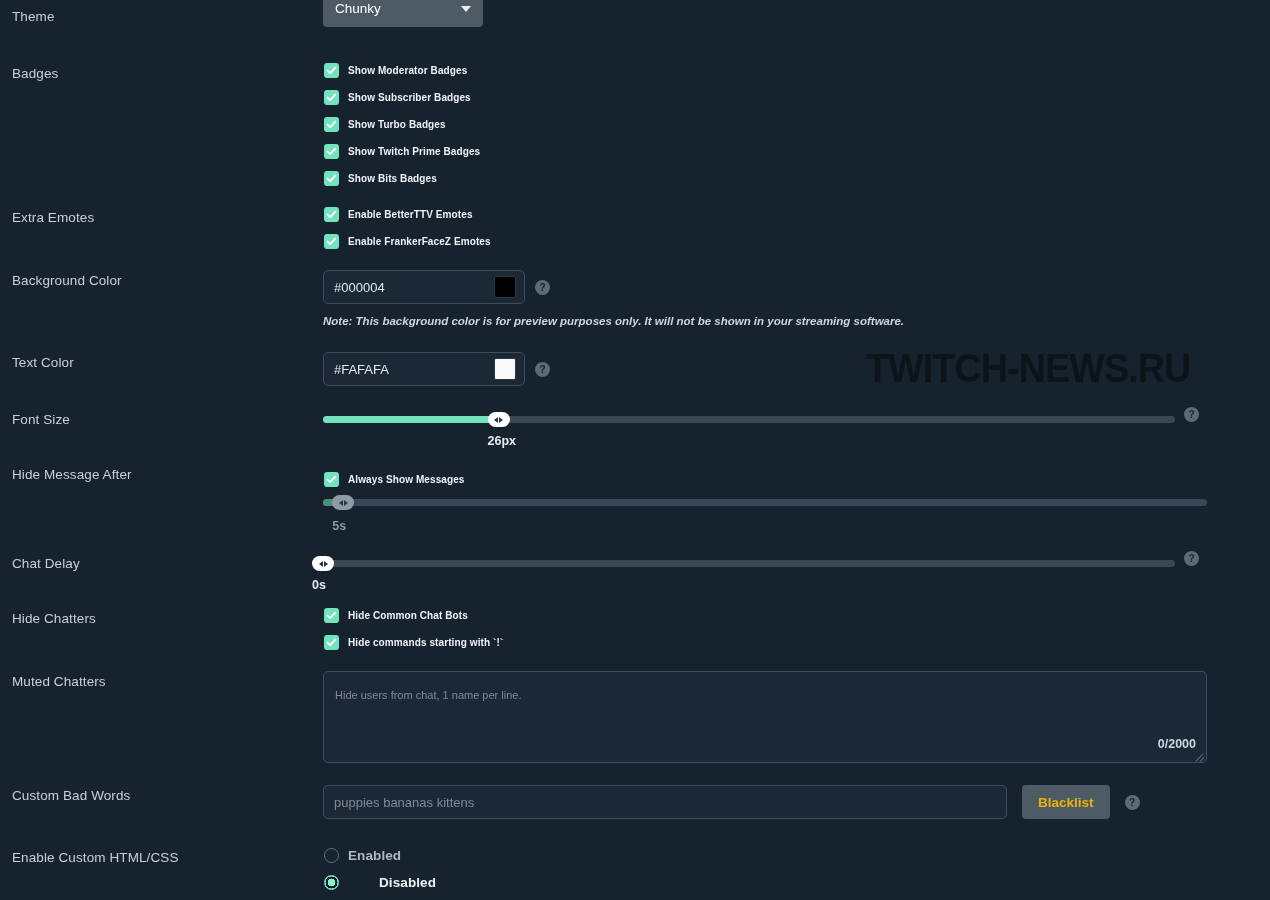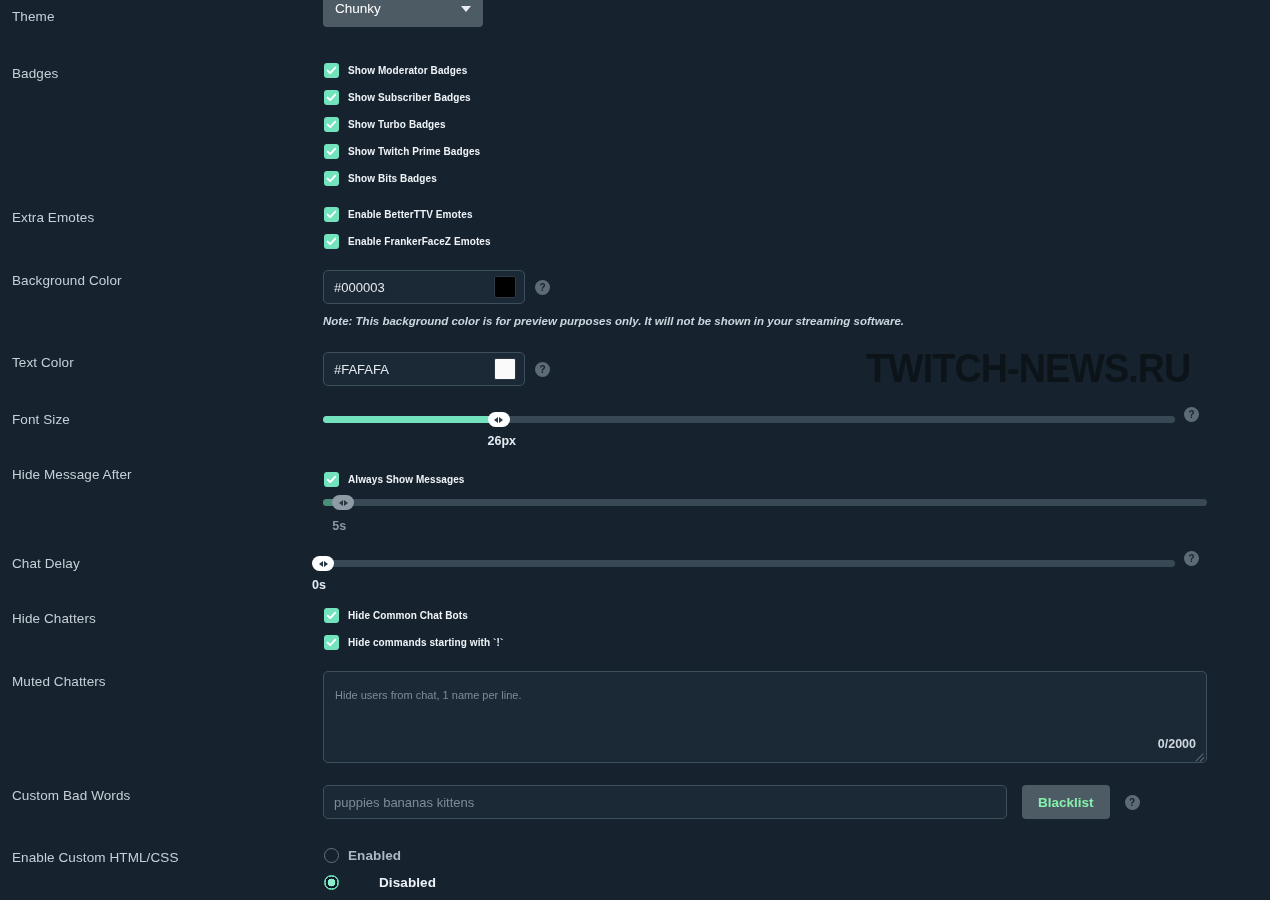--- a/index.html
+++ b/index.html
@@ -194,21 +194,21 @@
     transform-origin: center;
   }
   .grip:before { width: 11px; right: 0; bottom: 3px; transform: rotate(-45deg); }
   .grip:after  { width: 6px;  right: 0; bottom: 1px; transform: rotate(-45deg); }
 
   
   .btn {
     background: #4c5b64;
     border: none;
     border-radius: 4px;
-    color: #86efac;
+    color: #eab308;
     font-size: 13.5px;
     font-weight: bold;
     height: 34px;
     padding: 0 16px;
     cursor: pointer;
     font-family: "Liberation Sans", sans-serif;
   }
 
   
   .help {
@@ -355,21 +355,21 @@
           </span>
         <span class="check-label">Enable FrankerFaceZ Emotes</span>
       </div>
     </div>
   </div>
 
   <div class="row" style="top:270px;">
     <div class="label" style="top:3px;">Background Color</div>
     <div class="field" style="top:0px; display:flex; align-items:center; gap:10px;">
       <div class="inp" style="width:202px;">
-        <span class="val">#000003</span>
+        <span class="val">#000004</span>
         <span class="swatch" id="bg-swatch" style="background: rgb(0, 0, 0);"></span>
       </div>
       <div class="help">?</div>
     </div>
     <div class="note" style="position:absolute; left:323px; top:45px;">Note: This background color is for preview purposes only. It will not be shown in your streaming software.</div>
   </div>
 
   <div class="row" style="top:352px;">
     <div class="label" style="top:3px;">Text Color</div>
     <div class="field" style="top:0px; display:flex; align-items:center; gap:10px;">

